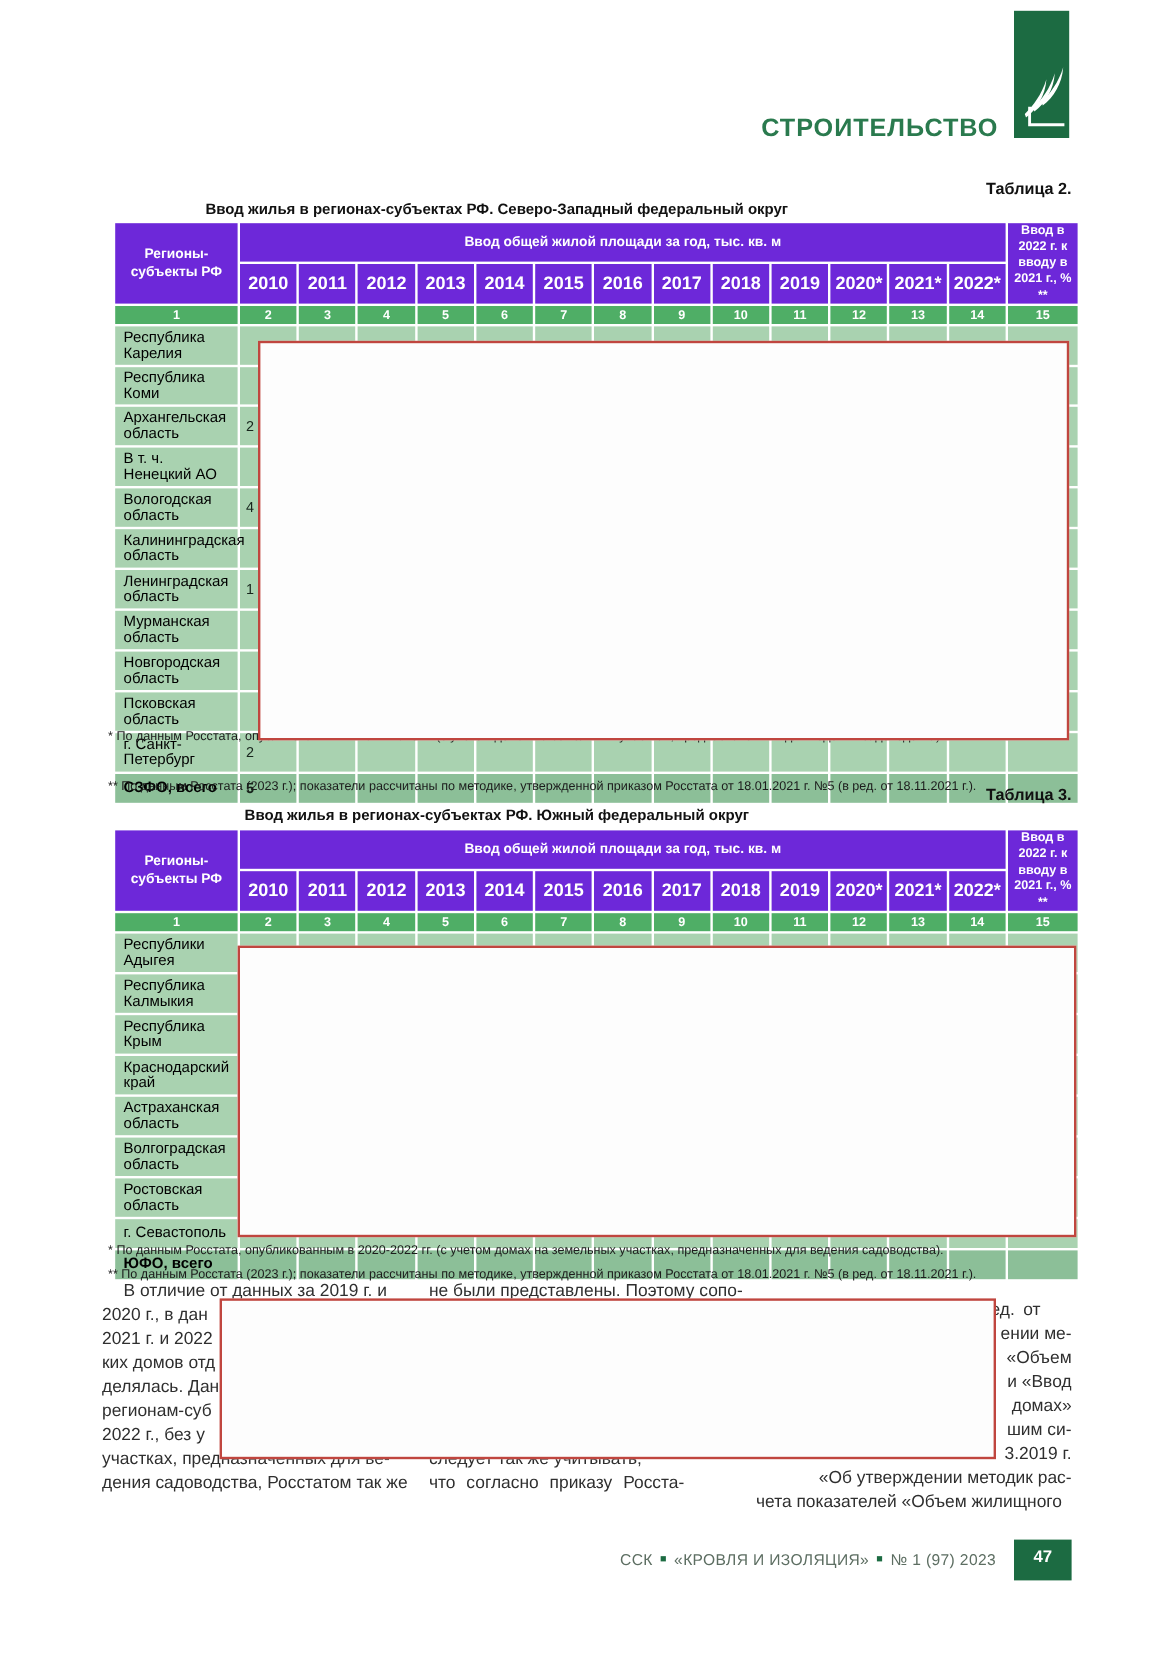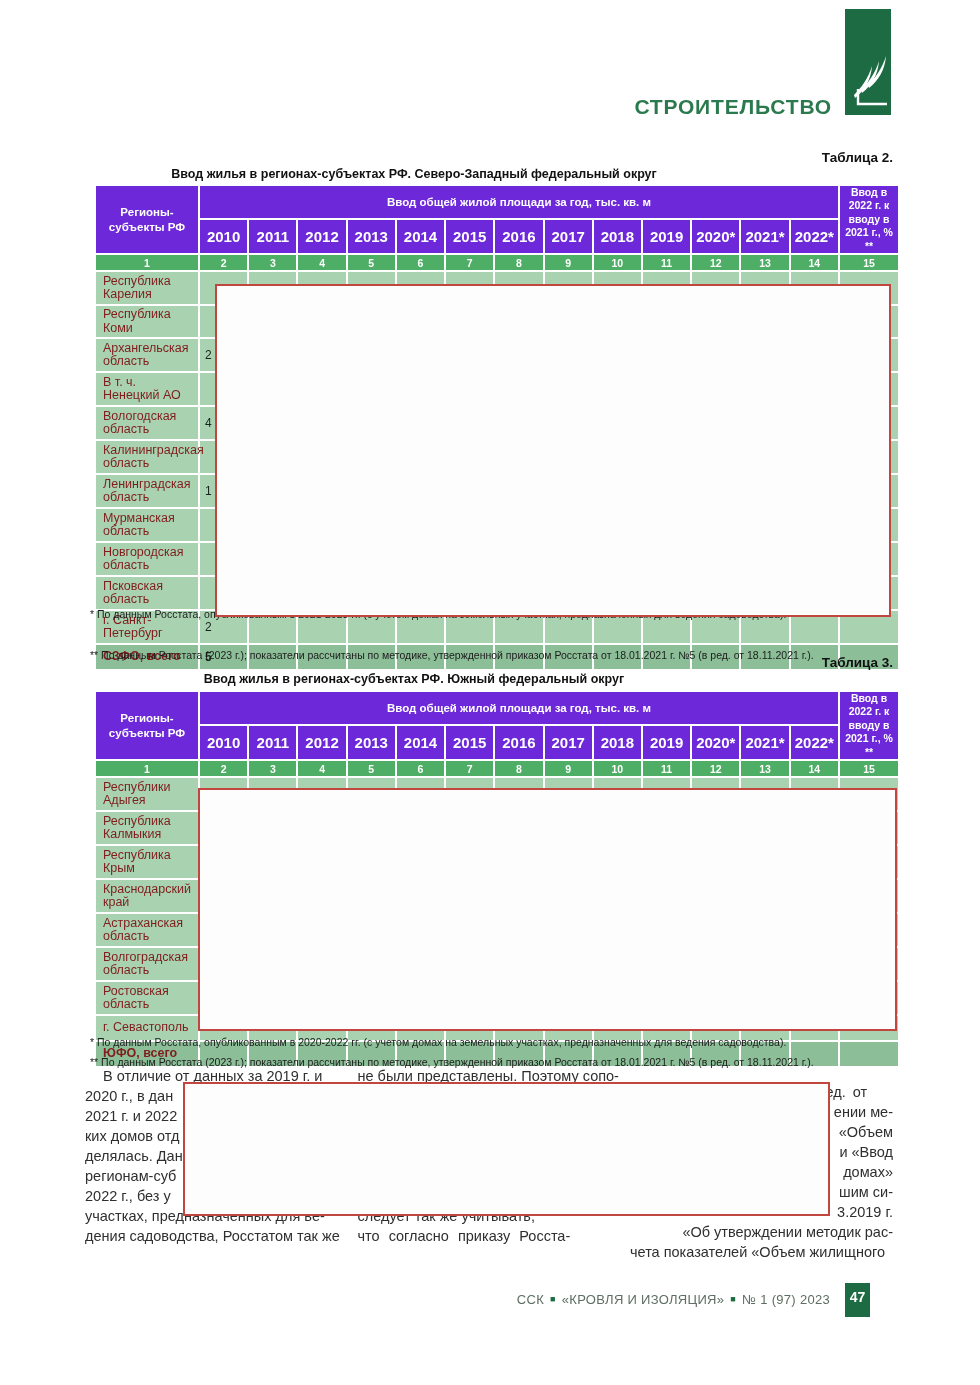--- a/index.html
+++ b/index.html
@@ -33,21 +33,21 @@
   th.group-h{font-size:11.5px;height:26px;}
   th.year-h{font-size:15px;height:27px;}
   th.region-h{font-size:11.5px;line-height:1.3;padding:0 4px;}
   th.ratio-h{font-size:10.5px;line-height:1.28;padding:0 3px;}
   tr.idrow td{
     background:#4fae66;color:#fff;font-weight:bold;font-size:10.5px;
     text-align:center;height:15px;padding:0;
   }
   tbody td{background:#a9d2b0;padding:0;vertical-align:middle;}
   td.region{
-    text-align:left;font-size:12.5px;line-height:13.5px;color:#7f1d1d;
+    text-align:left;font-size:12.5px;line-height:13.5px;color:#000000;
     padding:2px 4px 2px 7px;
   }
   td.data{font-size:12px;color:#17251c;text-align:left;padding-left:5px;}
   tr.r2 td{height:28px;} tr.r1 td{height:20px;}
   tr.total td{background:#8cbf98;}
   tr.total td.region{font-weight:bold;}
   tr.total td.data{font-weight:bold;}
   
   .footnote{position:absolute;left:90px;width:800px;font-size:10.5px;color:#1c1c1c;}
   #t2-fn1{top:608px;} #t2-fn2{top:649px;}
@@ -66,21 +66,21 @@
   #redact1{left:215px;top:284px;width:676px;height:333px;}
   #redact2{left:198px;top:788px;width:699px;height:243px;}
   #redact3{left:183px;top:1082px;width:647px;height:134px;}
   
   #footer-line{
     position:absolute;top:1292px;right:150px;font-size:13px;color:#5d6e62;
     white-space:nowrap;letter-spacing:.3px;
   }
   #footer-line .sq{color:#1c6b42;font-size:9px;vertical-align:2px;margin:0 6px;}
   #page-num{
-    position:absolute;left:845px;top:1283px;width:25px;height:34px;background:#1c6b42;
+    position:absolute;left:845px;top:1283px;width:48px;height:34px;background:#1c6b42;
     color:#fff;font-weight:bold;font-size:14px;display:flex;align-items:flex-start;
     justify-content:center;padding-top:6px;box-sizing:border-box;
   }
 </style>
 </head>
 <body>
 
 <div id="section-label">СТРОИТЕЛЬСТВО</div>
 <div id="logo">
   <svg width="46" height="106" viewBox="0 0 46 106">

